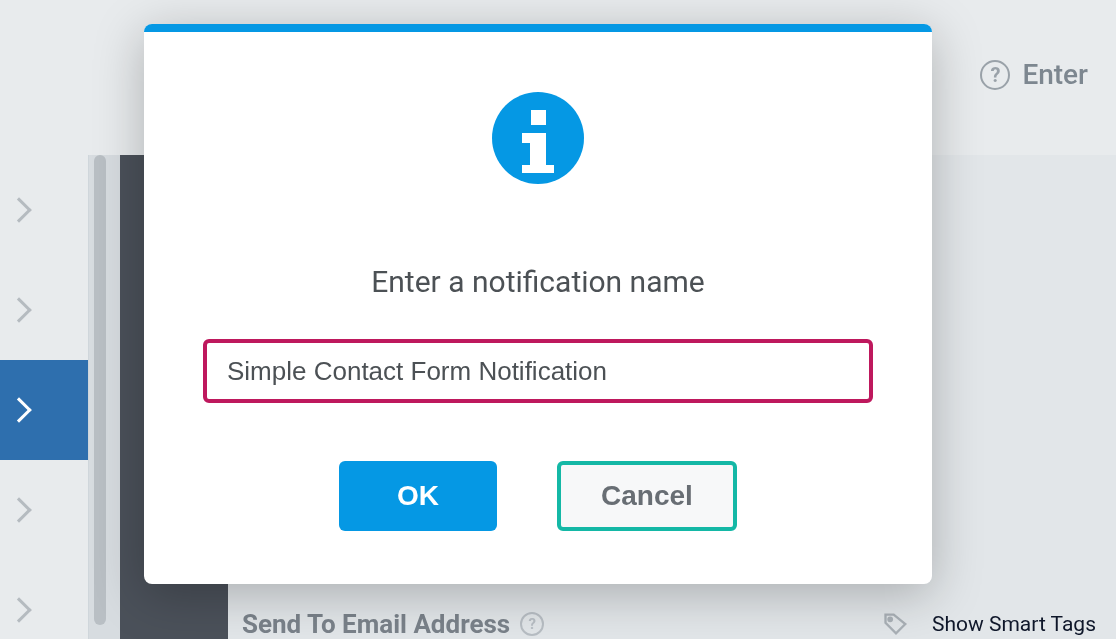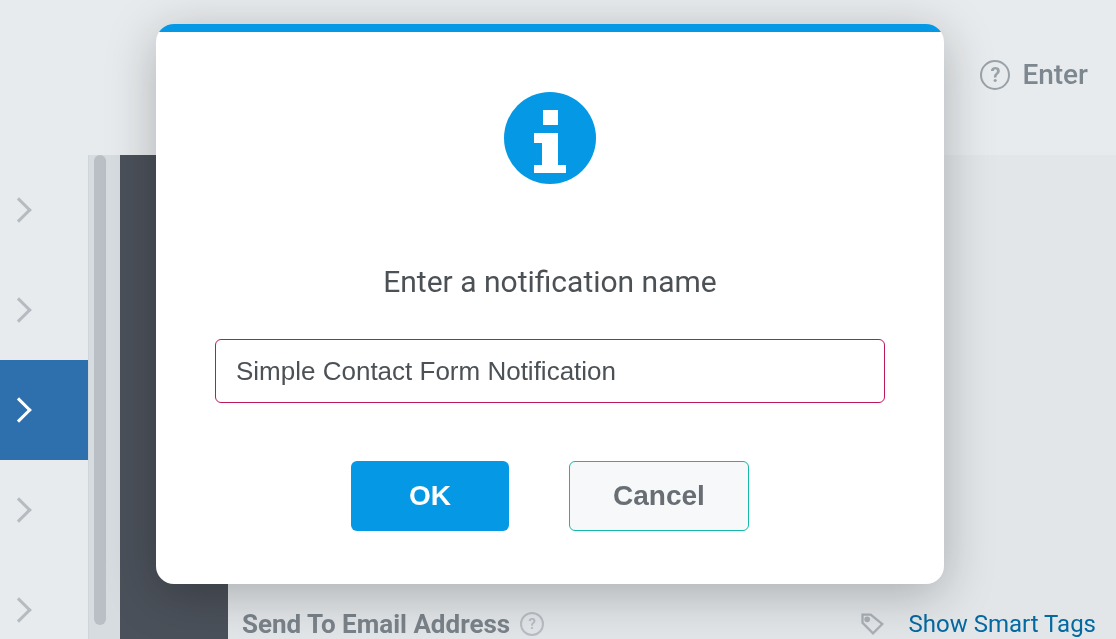--- a/index.html
+++ b/index.html
@@ -136,45 +136,45 @@
       height: 24px;
       border: 2px solid #b8bec4;
       border-radius: 50%;
       display: inline-flex;
       align-items: center;
       justify-content: center;
       font-size: 15px;
       color: #b8bec4;
     }
     .smart-tags {
-      font-size: 24px;
-      color: #0369a1;
+      font-size: 21px;
+      color: #0f172a;
       display: flex;
       align-items: center;
       gap: 22px;
     }
     .tag-icon {
       width: 28px;
       height: 28px;
       position: relative;
     }
     .tag-icon svg {
       width: 100%;
       height: 100%;
     }
 
     
     .modal {
       position: absolute;
-      left: 156px;
+      left: 144px;
       top: 24px;
       width: 788px;
       height: 560px;
       background: #ffffff;
-      border-radius: 18px;
+      border-radius: 8px;
       box-shadow: 0 10px 50px rgba(0,0,0,0.25);
       overflow: hidden;
     }
     .modal-top-border {
       height: 8px;
       background: #0598e4;
     }
     .modal-body {
       padding: 60px 52px 40px;
       display: flex;
@@ -224,21 +224,21 @@
     .modal-title {
       margin-top: 80px;
       font-size: 30px;
       color: #4c5155;
       font-weight: 400;
     }
     .modal-input {
       margin-top: 40px;
       width: 670px;
       height: 64px;
-      border: 1px solid #be185d;
+      border: 4px solid #be185d;
       border-radius: 6px;
       font-size: 26px;
       color: #4c5155;
       padding: 0 20px;
       outline: none;
     }
     .modal-buttons {
       margin-top: 58px;
       display: flex;
       gap: 60px;
@@ -256,21 +256,21 @@
     .btn-ok {
       width: 158px;
       background: #0598e4;
       color: #ffffff;
       border: none;
     }
     .btn-cancel {
       width: 180px;
       background: #f7f8f9;
       color: #686e74;
-      border: 1px solid #14b8a6;
+      border: 4px solid #14b8a6;
     }
   </style>
 </head>
 <body>
 
 <div class="top-bar">
   <div class="help-link">
     <span class="help-icon">?</span>
     <span>Enter</span>
   </div>

